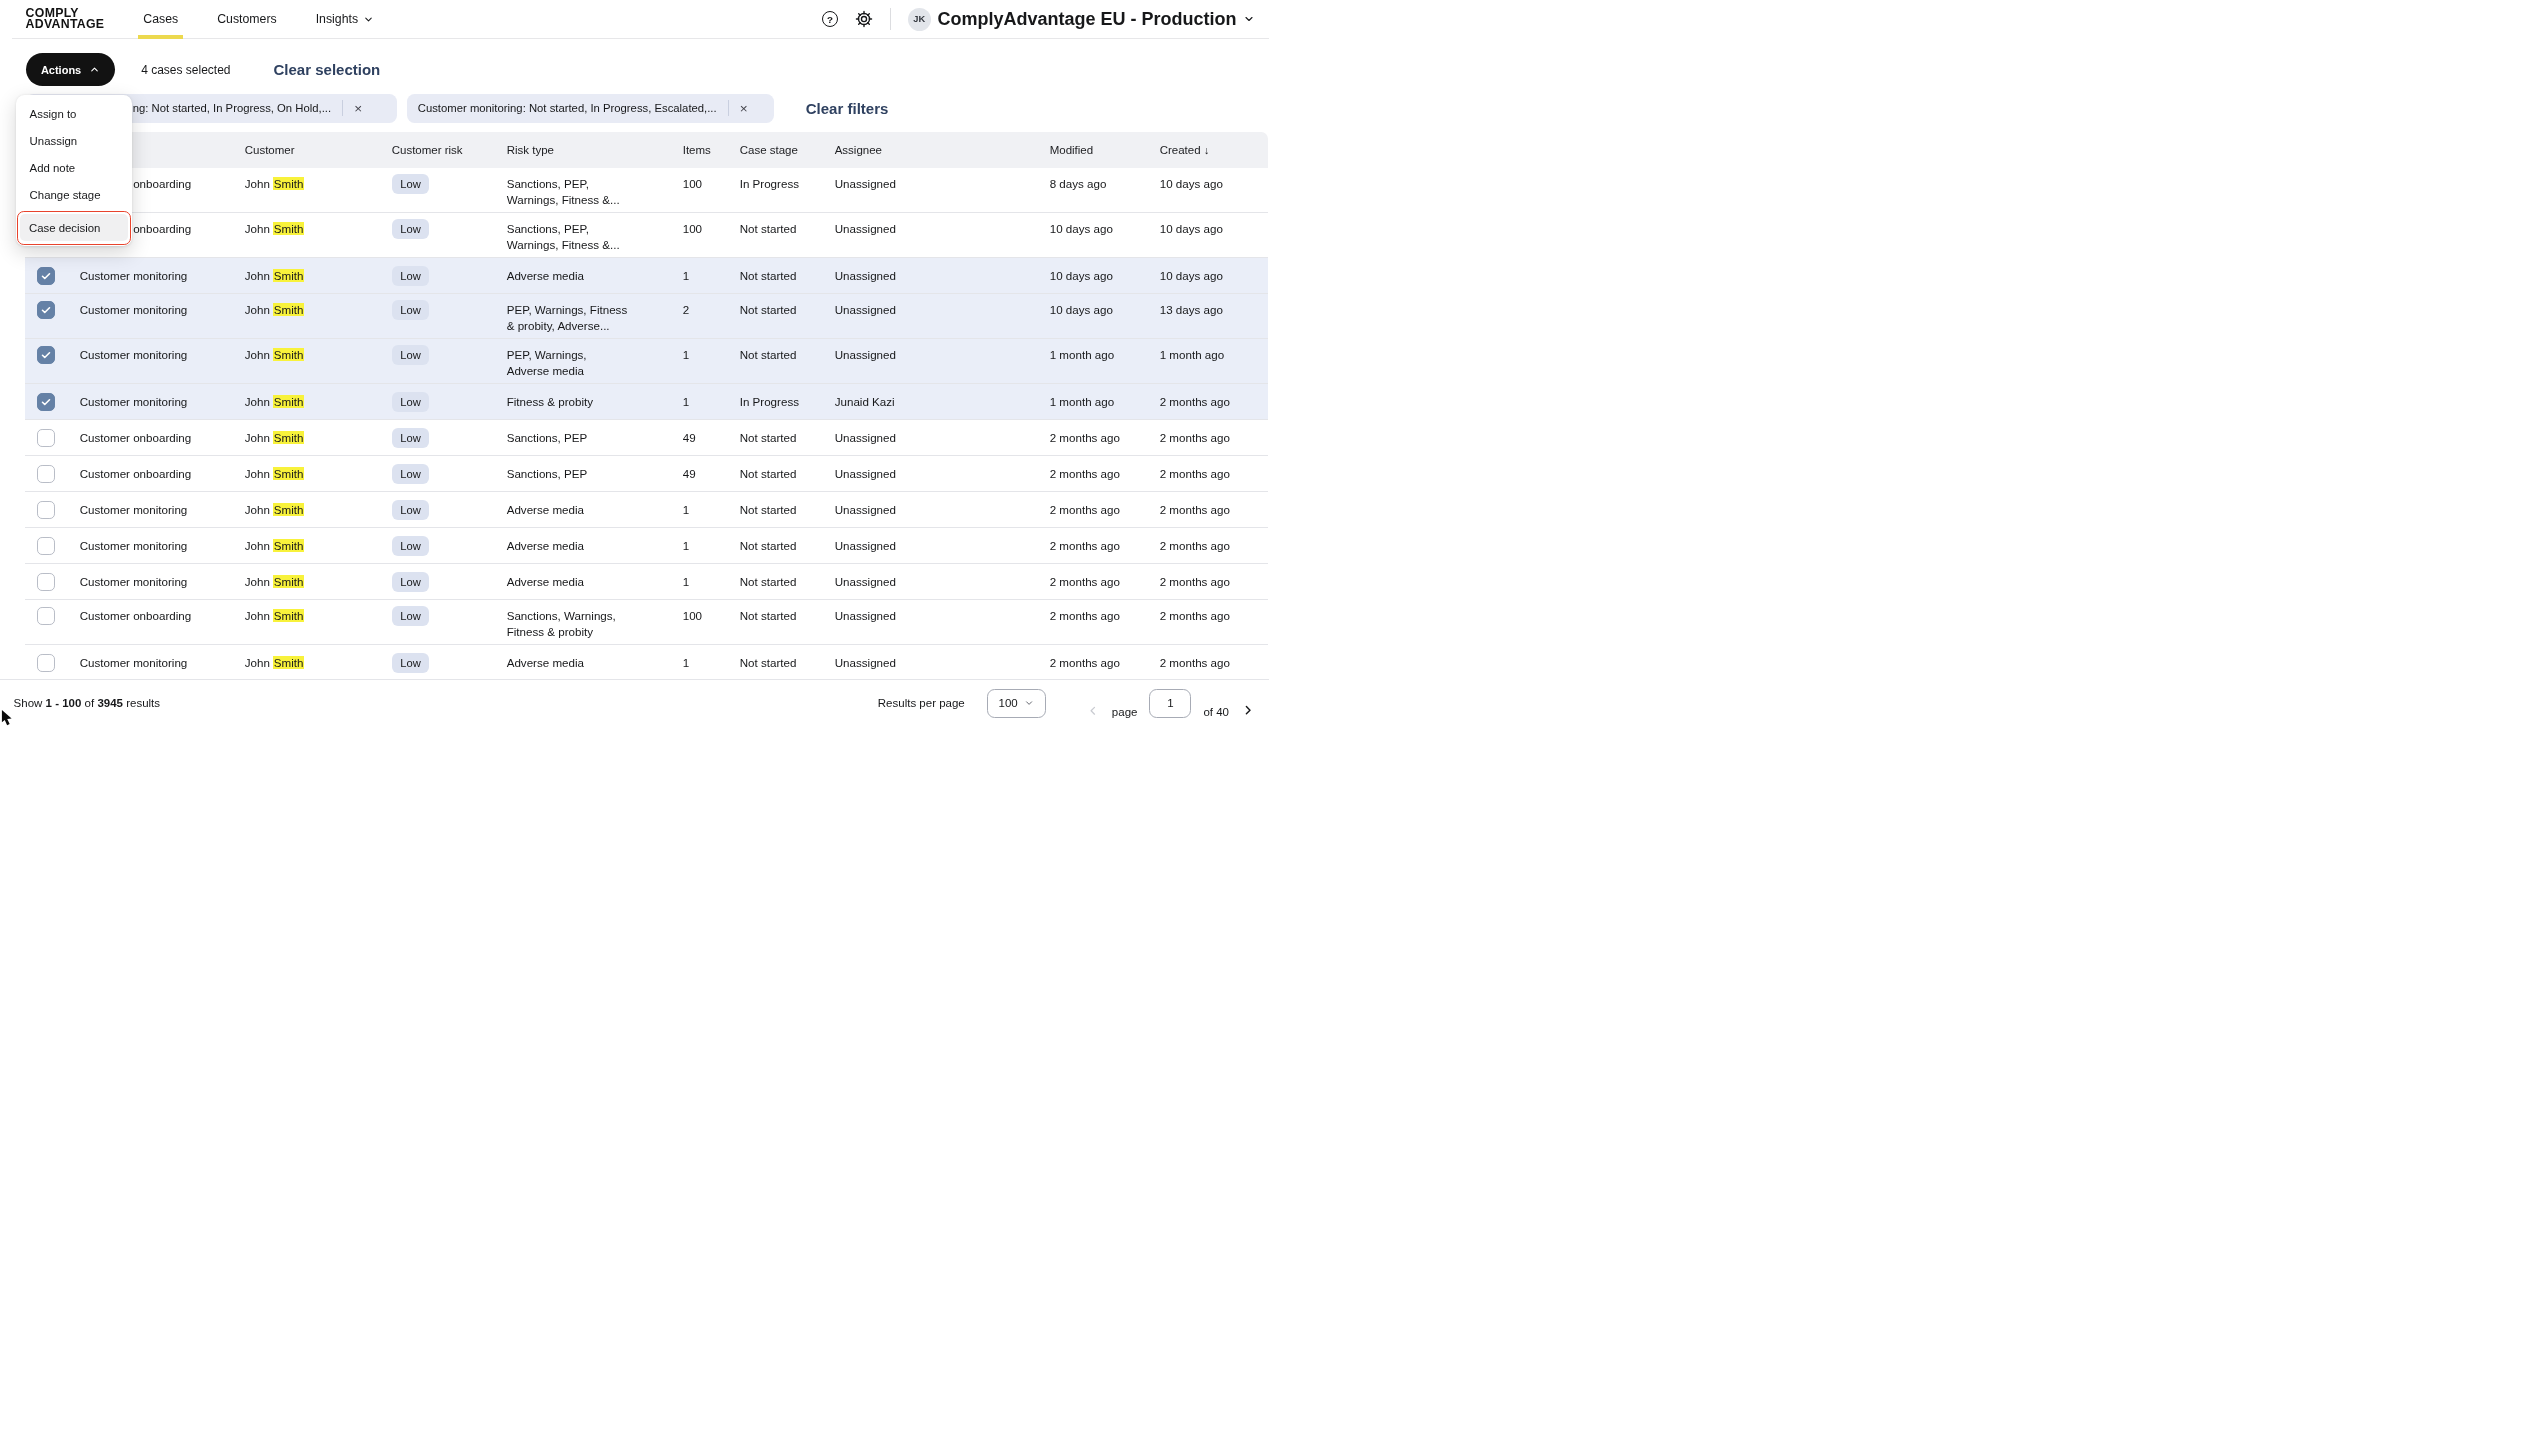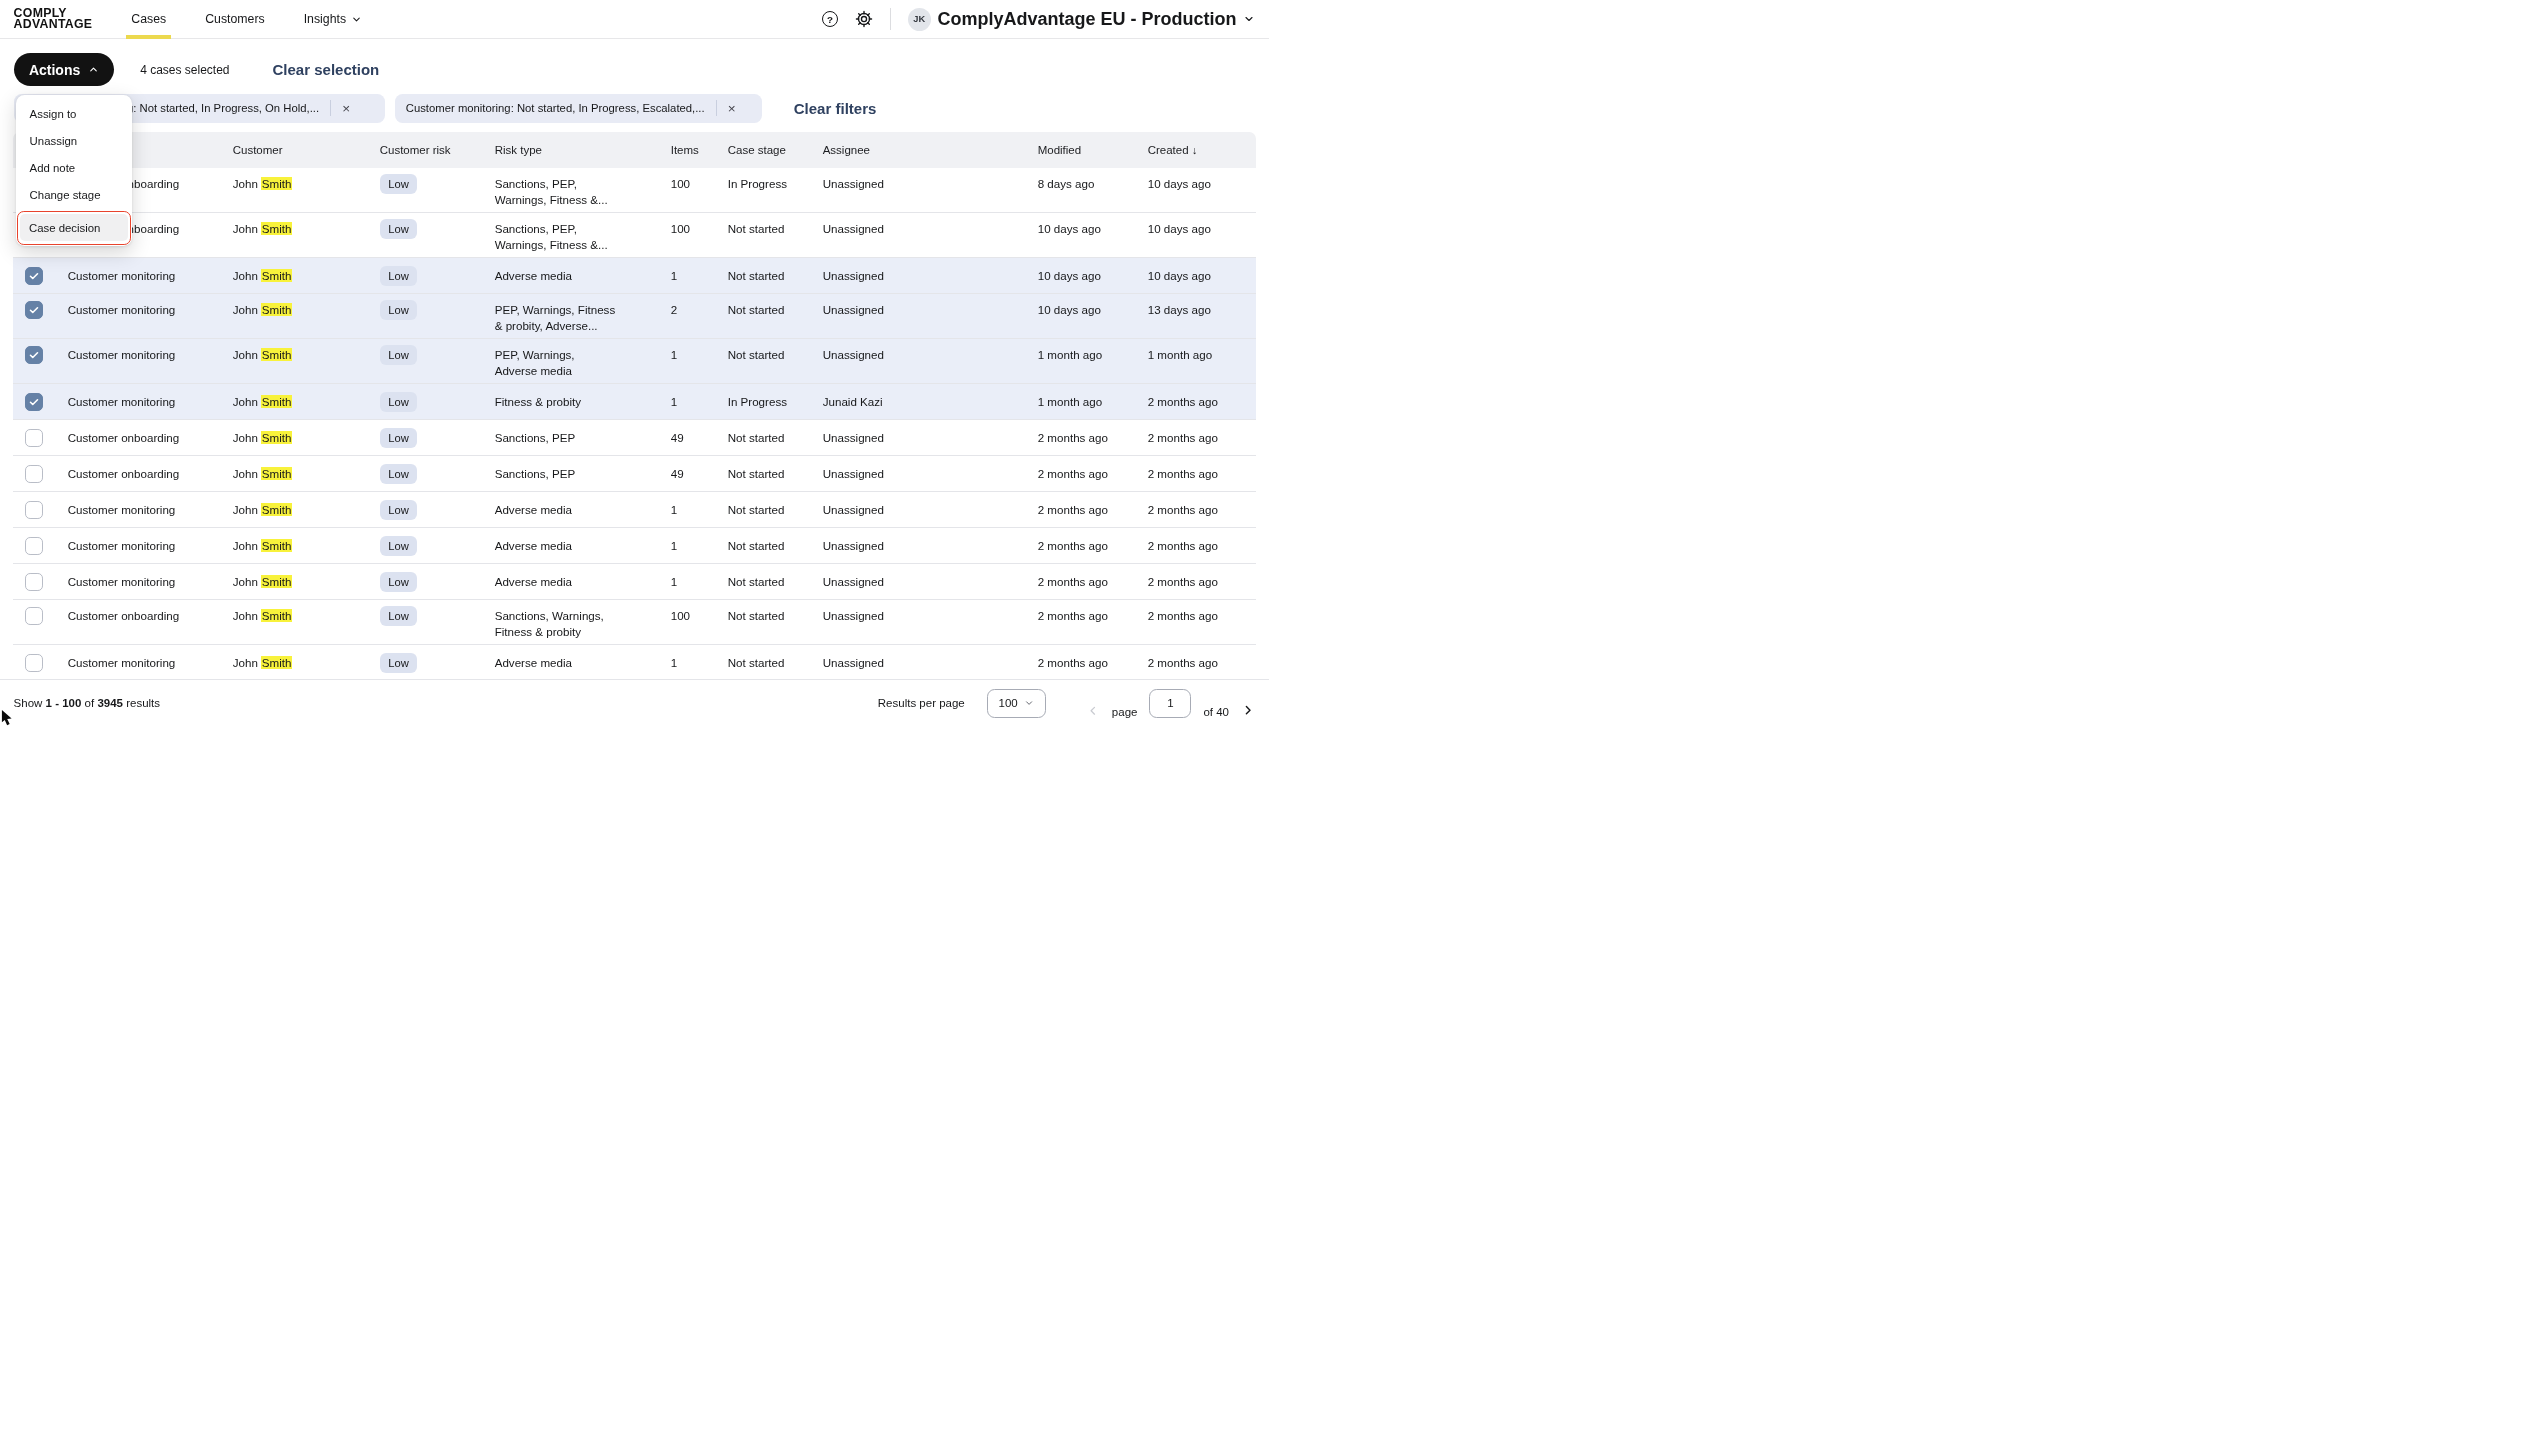--- a/index.html
+++ b/index.html
@@ -1,20 +1,20 @@
 <!DOCTYPE html>
 <html style="font-size:13.6px"><head>
 <meta charset="utf-8">
 <style>
   * { margin:0; padding:0; box-sizing:border-box; }
   html,body { background:#ffffff; }
   .page {
     position:relative; width:1269px; height:726px; overflow:hidden;
     background:#fff; color:#17181a;
-    font-family:"Liberation Sans", sans-serif; font-size:12px;
+    font-family:"Liberation Sans", sans-serif; font-size:12px;padding-left:12px;
   }
   
   .topnav { height:39px; display:flex; align-items:center; padding:0 13.6px;
             border-bottom:0.8px solid #e7e7e9; position:relative; z-index:5; background:#fff; }
   .logo { font-weight:800; font-size:12.3px; line-height:11.4px; letter-spacing:0.3px; color:#121212; cursor:default; }
   .tabs { display:flex; margin-left:39px; gap:39px; height:39px; align-items:stretch; }
   .tab { display:flex; align-items:center; gap:5.1px; font-size:12.3px; font-weight:500; position:relative; cursor:pointer; }
   .tab.active::after { content:""; position:absolute; left:-5.1px; right:-5.1px; bottom:0; height:3.4px; background:#ecd94e; }
   .nav-right { margin-left:auto; display:flex; align-items:center; gap:17px; }
   .help-badge { width:16px; height:16px; border:1.4px solid #17181a; border-radius:50%;
@@ -24,21 +24,21 @@
   .nav-divider { width:0.8px; height:22px; background:#dcdde0; }
   .avatar { width:23px; height:23px; border-radius:50%; background:#e2e5ea; color:#34383f;
             display:flex; align-items:center; justify-content:center; font-size:9.3px; font-weight:700; }
   .org { display:flex; align-items:center; gap:6.8px; cursor:pointer; }
   .org-name { font-size:18px; font-weight:700; }
   svg.chev { display:block; }
   
   .toolbar { margin-top:14.4px; padding:0 13.6px; display:flex; align-items:center; }
   .actions-btn { background:#121212; color:#fff; border:none; border-radius:17px; height:33px;
                  padding:0 15.3px; display:flex; align-items:center; gap:7.6px;
-                 font-family:inherit; font-size:14px; font-weight:700; cursor:pointer; }
+                 font-family:inherit; font-size:11px; font-weight:700; cursor:pointer; }
   .sel-count { margin-left:26px; font-size:12px; }
   .link-btn { color:#2f4160; font-weight:700; font-size:15px; cursor:pointer; background:none; border:none; font-family:inherit; }
   .clear-selection { margin-left:43px; }
   
   .filters { margin-top:7.6px; padding:0 13.6px; display:flex; align-items:center; }
   .chip { background:#e8ebf5; border-radius:7.6px; height:29px; display:flex; align-items:center; overflow:hidden; }
   .chip-label { padding:0 11px; font-size:11.3px; white-space:nowrap; overflow:hidden; }
   .chip-div { width:0.8px; height:16px; background:#c9cfdf; flex:none; }
   .chip-x { width:30.5px; height:29px; flex:none; display:flex; align-items:center; justify-content:center;
             font-size:13.6px; color:#45454d; cursor:pointer; }

